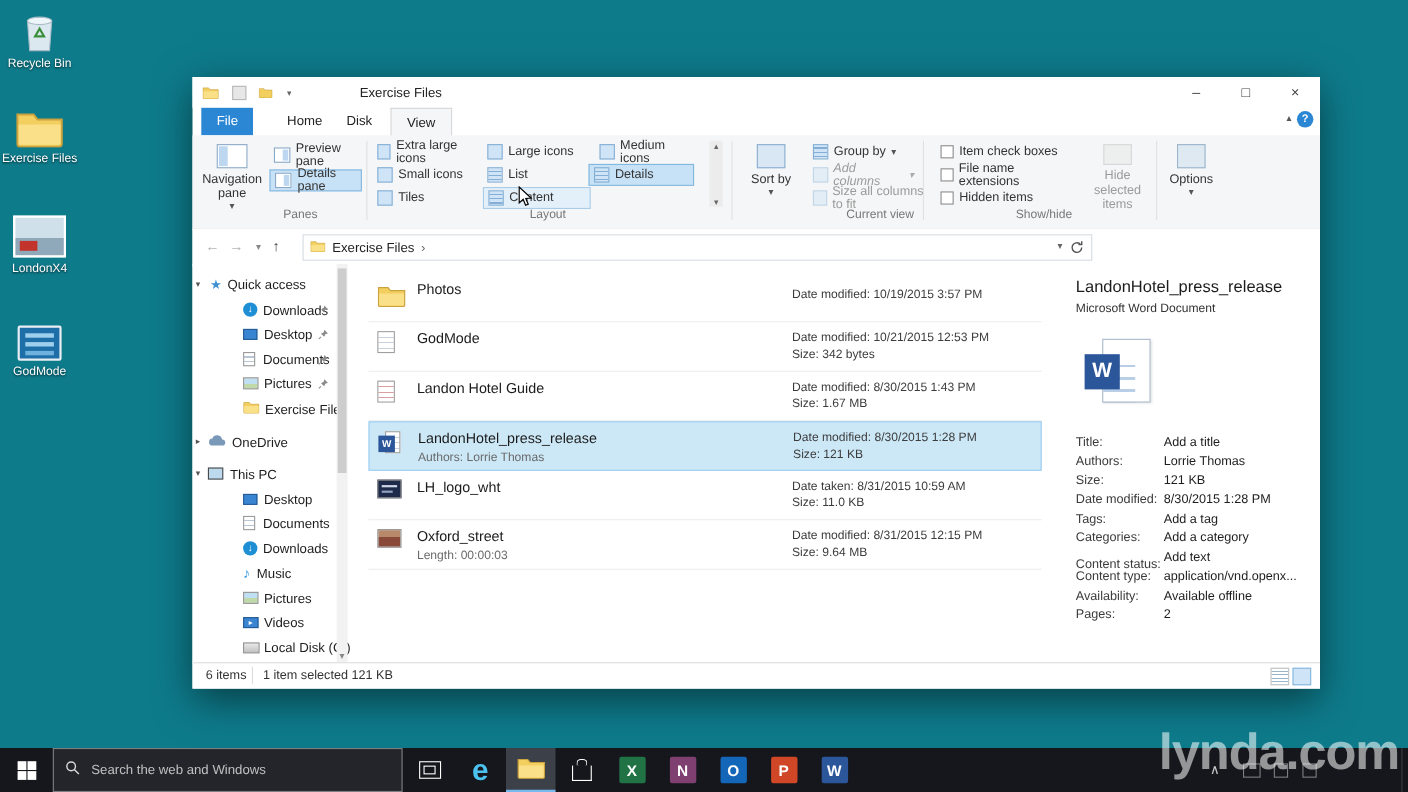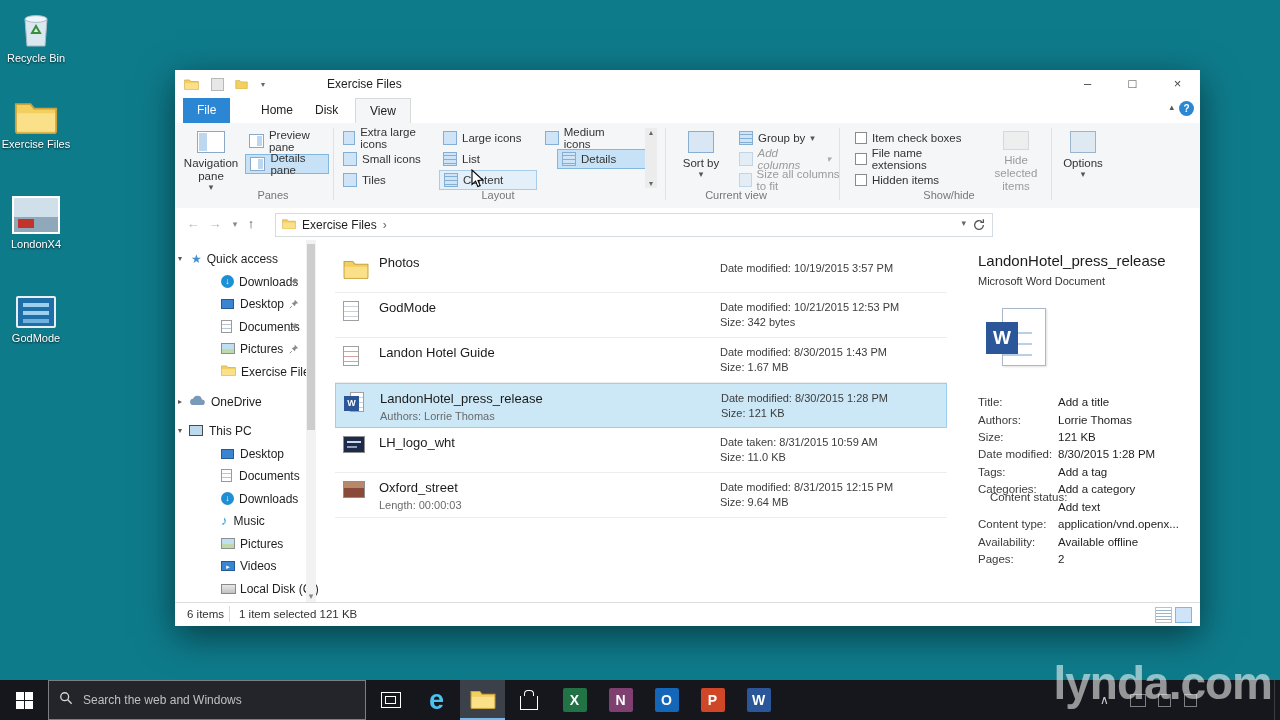--- a/index.html
+++ b/index.html
@@ -225,21 +225,21 @@
         <span>List</span>
       </div>
       <div class="rb-small hov" style="left:264px;top:47px;width:98px;">
         <span class="mi lines"></span>
         <span>Content</span>
       </div>
       <div class="rb-small" style="left:366px;top:5px;width:96px;">
         <span class="mi"></span>
         <span>Medium icons</span>
       </div>
-      <div class="rb-small sel" style="left:382px;top:26px;width:96px;">
+      <div class="rb-small sel" style="left:360px;top:26px;width:96px;">
         <span class="mi lines"></span>
         <span>Details</span>
       </div>
       <div class="abs" style="left:470px;top:5px;width:12px;height:60px;background:#ececec;">
         <div style="text-align:center;font-size:8px;color:#666;">▴</div>
         <div style="position:absolute;bottom:0;width:100%;text-align:center;font-size:8px;color:#666;">▾</div>
       </div>
       <div class="rb-label" style="left:164px;width:318px;">Layout</div>
       <div class="rb-div" style="left:490px;"></div>
 
@@ -255,21 +255,21 @@
       </div>
       <div class="rb-small dis" style="left:560px;top:26px;width:100px;font-style:italic;">
         <span class="mi" style="opacity:.45;"></span>
         <span>Add columns</span>
         <span class="arrow" style="color:#aaa;">▾</span>
       </div>
       <div class="rb-small dis" style="left:560px;top:47px;width:120px;">
         <span class="mi" style="opacity:.45;"></span>
         <span>Size all columns to fit</span>
       </div>
-      <div class="rb-label" style="left:476px;width:170px;">Current view</div>
+      <div class="rb-label" style="left:486px;width:170px;text-align:right;">Current view</div>
       <div class="rb-div" style="left:664px;"></div>
 
       <div class="rb-small" style="left:676px;top:5px;width:130px;">
         <span class="chk"></span>
         <span>Item check boxes</span>
       </div>
       <div class="rb-small" style="left:676px;top:26px;width:130px;">
         <span class="chk"></span>
         <span>File name extensions</span>
       </div>
@@ -488,21 +488,21 @@
       <div class="dlabel" style="top:174px;">Authors:</div>
       <div class="dvalue" style="top:174px;">Lorrie Thomas</div>
       <div class="dlabel" style="top:191px;">Size:</div>
       <div class="dvalue" style="top:191px;">121 KB</div>
       <div class="dlabel" style="top:208px;">Date modified:</div>
       <div class="dvalue" style="top:208px;">8/30/2015 1:28 PM</div>
       <div class="dlabel" style="top:226px;">Tags:</div>
       <div class="dvalue" style="top:226px;">Add a tag</div>
       <div class="dlabel" style="top:243px;">Categories:</div>
       <div class="dvalue" style="top:243px;">Add a category</div>
-      <div class="dlabel" style="top:251px;margin-left:12px;">Content status:</div>
+      <div class="dlabel" style="top:267px;">Content status:</div>
       <div class="dvalue" style="top:261px;">Add text</div>
       <div class="dlabel" style="top:278px;">Content type:</div>
       <div class="dvalue" style="top:278px;">application/vnd.openx...</div>
       <div class="dlabel" style="top:296px;">Availability:</div>
       <div class="dvalue" style="top:296px;">Available offline</div>
       <div class="dlabel" style="top:313px;">Pages:</div>
       <div class="dvalue" style="top:313px;">2</div>
     </div>
 
     <div class="sbar">

